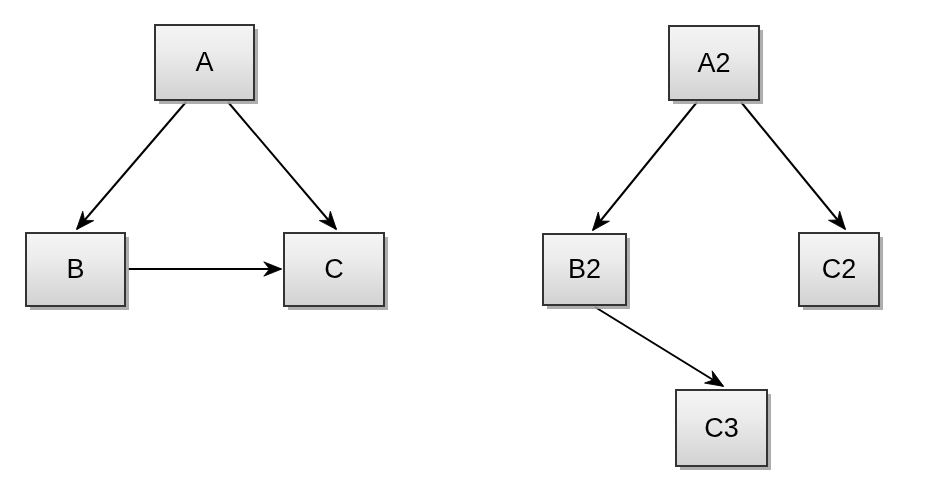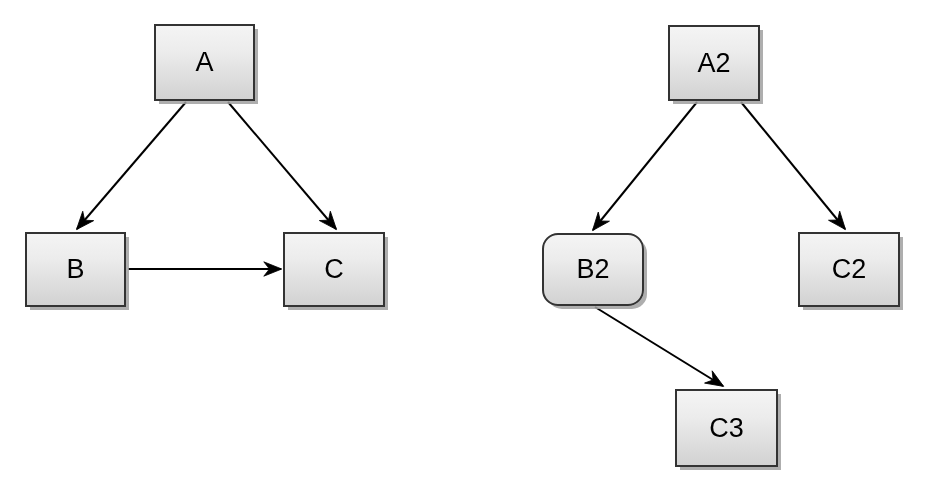--- a/index.html
+++ b/index.html
@@ -74,24 +74,24 @@
       </div>
       <div class="node" style="left: 25px; top: 232px; width: 101px; height: 75px;">
         <span class="node-label">B</span>
       </div>
       <div class="node" style="left: 283px; top: 232px; width: 102px; height: 75px;">
         <span class="node-label">C</span>
       </div>
       <div class="node" style="left: 668px; top: 25px; width: 92px; height: 76px;">
         <span class="node-label">A2</span>
       </div>
-      <div class="node" style="left: 542px; top: 233px; width: 102px; height: 73px; border-radius: 16px;">
+      <div class="node" style="left: 542px; top: 233px; width: 85px; height: 73px;">
         <span class="node-label">B2</span>
       </div>
-      <div class="node" style="left: 798px; top: 232px; width: 102px; height: 75px;">
+      <div class="node" style="left: 798px; top: 232px; width: 82px; height: 75px;">
         <span class="node-label">C2</span>
       </div>
-      <div class="node" style="left: 675px; top: 389px; width: 103px; height: 78px;">
+      <div class="node" style="left: 675px; top: 389px; width: 93px; height: 78px;">
         <span class="node-label">C3</span>
       </div>
     </div>
 
 </div>
 
 </body></html>

